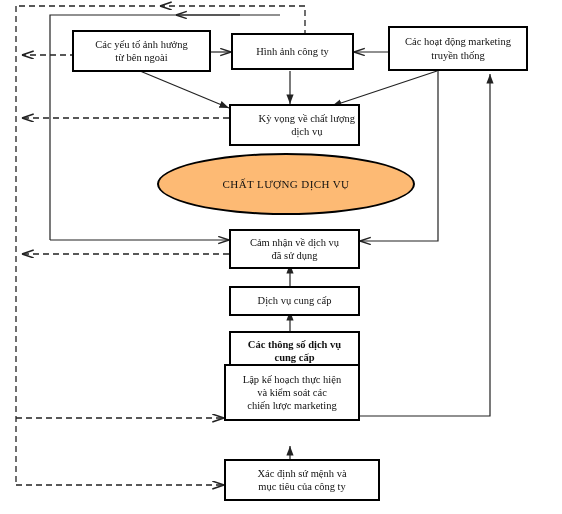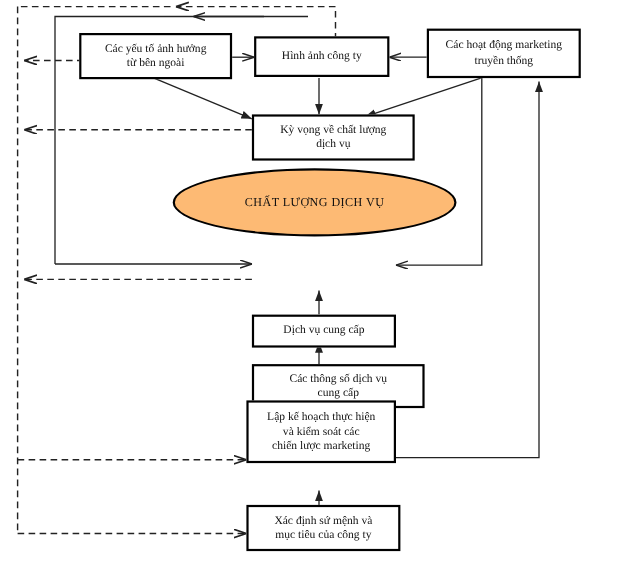--- a/index.html
+++ b/index.html
@@ -111,43 +111,47 @@
 
   <div class="node" style="left:231px;top:33px;width:123px;height:37px;">
     <span class="lbl">Hình ảnh công ty</span>
   </div>
 
   <div class="node" style="left:388px;top:26px;width:140px;height:45px;">
     <span class="lbl">Các hoạt động marketing
 truyền thống</span>
   </div>
 
-  <div class="node" style="left:229px;top:104px;width:148px;height:42px;">
+  <div class="node" style="left:229px;top:104px;width:131px;height:42px;justify-content:flex-end;">
     <span class="lbl">Kỳ vọng về chất lượng
 dịch vụ</span>
   </div>
 
   <div class="ellipse-node" style="left:157px;top:153px;width:258px;height:62px;">
     <span class="lbl">CHẤT LƯỢNG DỊCH VỤ</span>
   </div>
 
+  <div class="node" style="left:229px;top:229px;width:131px;height:40px;">
+    <span class="lbl">Cảm nhận về dịch vụ
+đã sử dụng</span>
+  </div>
 
   <div class="node" style="left:229px;top:286px;width:131px;height:30px;justify-content:center;">
     <span class="lbl">Dịch vụ cung cấp</span>
   </div>
 
-  <div class="node" style="left:229px;top:331px;width:157px;height:40px;">
+  <div class="node" style="left:229px;top:331px;width:131px;height:40px;font-weight:bold;">
     <span class="lbl">Các thông số dịch vụ
 cung cấp</span>
   </div>
 
   <div class="node" style="left:224px;top:364px;width:136px;height:57px;">
     <span class="lbl">Lập kế hoạch thực hiện
 và kiểm soát các
 chiến lược marketing</span>
   </div>
 
-  <div class="node" style="left:224px;top:459px;width:140px;height:42px;">
+  <div class="node" style="left:224px;top:459px;width:156px;height:42px;">
     <span class="lbl">Xác định sứ mệnh và
 mục tiêu của công ty</span>
   </div>
 
 </div>
 
 </body></html>

